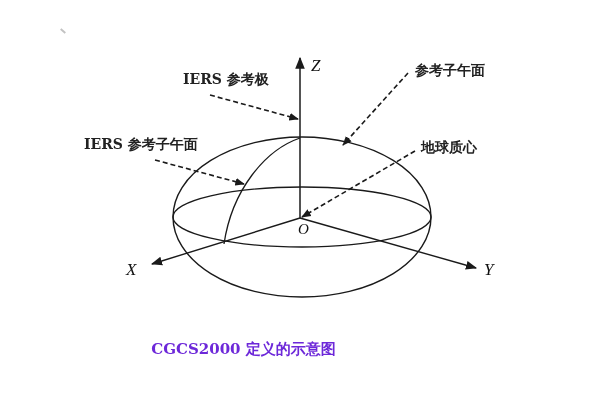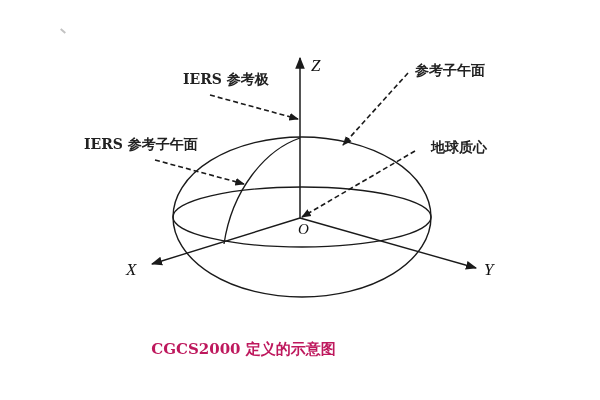--- a/index.html
+++ b/index.html
@@ -3,21 +3,21 @@
 <meta charset="utf-8">
 <style>
   html, body { margin: 0; padding: 0; background: #ffffff; }
   body { width: 600px; height: 400px; position: relative; overflow: hidden;
          font-family: "DejaVu Serif", "Liberation Serif", serif; color: #1a1a1a; }
   #diagram { position: absolute; left: 0; top: 0; width: 600px; height: 400px; }
   .lbl { position: absolute; white-space: nowrap; font-size: 14px; color: #222; font-weight: 600; }
   .axis-lbl { position: absolute; font-family: "Liberation Serif", "DejaVu Serif", serif;
               font-style: italic; font-size: 17px; color: #111; }
   .caption { position: absolute; left: 0; width: 487px; top: 340px; text-align: center;
-             font-size: 15px; color: #be185d; font-weight: 600; }
+             font-size: 15px; color: #6d28d9; font-weight: 600; }
   .speck { position: absolute; left: 60px; top: 30px; width: 6px; height: 2px; background: #999;
            transform: rotate(40deg); opacity: 0.6; }
 </style>
 </head>
 <body>
 
 <div class="speck"></div>
 
 <svg id="diagram" viewBox="0 0 600 400" xmlns="http://www.w3.org/2000/svg">
   <defs>
@@ -51,15 +51,15 @@
 </svg>
 
 <span class="axis-lbl" style="left:311px; top:56px;">Z</span>
 <span class="axis-lbl" style="left:126px; top:260px;">X</span>
 <span class="axis-lbl" style="left:484px; top:260px;">Y</span>
 <span class="axis-lbl" style="left:298px; top:221px; font-size:15px;">O</span>
 
 <span class="lbl" style="left:147px; top:71px;margin-left:36px;">IERS 参考极</span>
 <span class="lbl" style="left:84px; top:136px;">IERS 参考子午面</span>
 <span class="lbl" style="left:415px; top:62px;">参考子午面</span>
-<span class="lbl" style="left:421px; top:139px;margin-left:10px;">地球质心</span>
+<span class="lbl" style="left:421px; top:139px;">地球质心</span>
 
 <div class="caption">CGCS2000 定义的示意图</div>
 
 </body></html>

